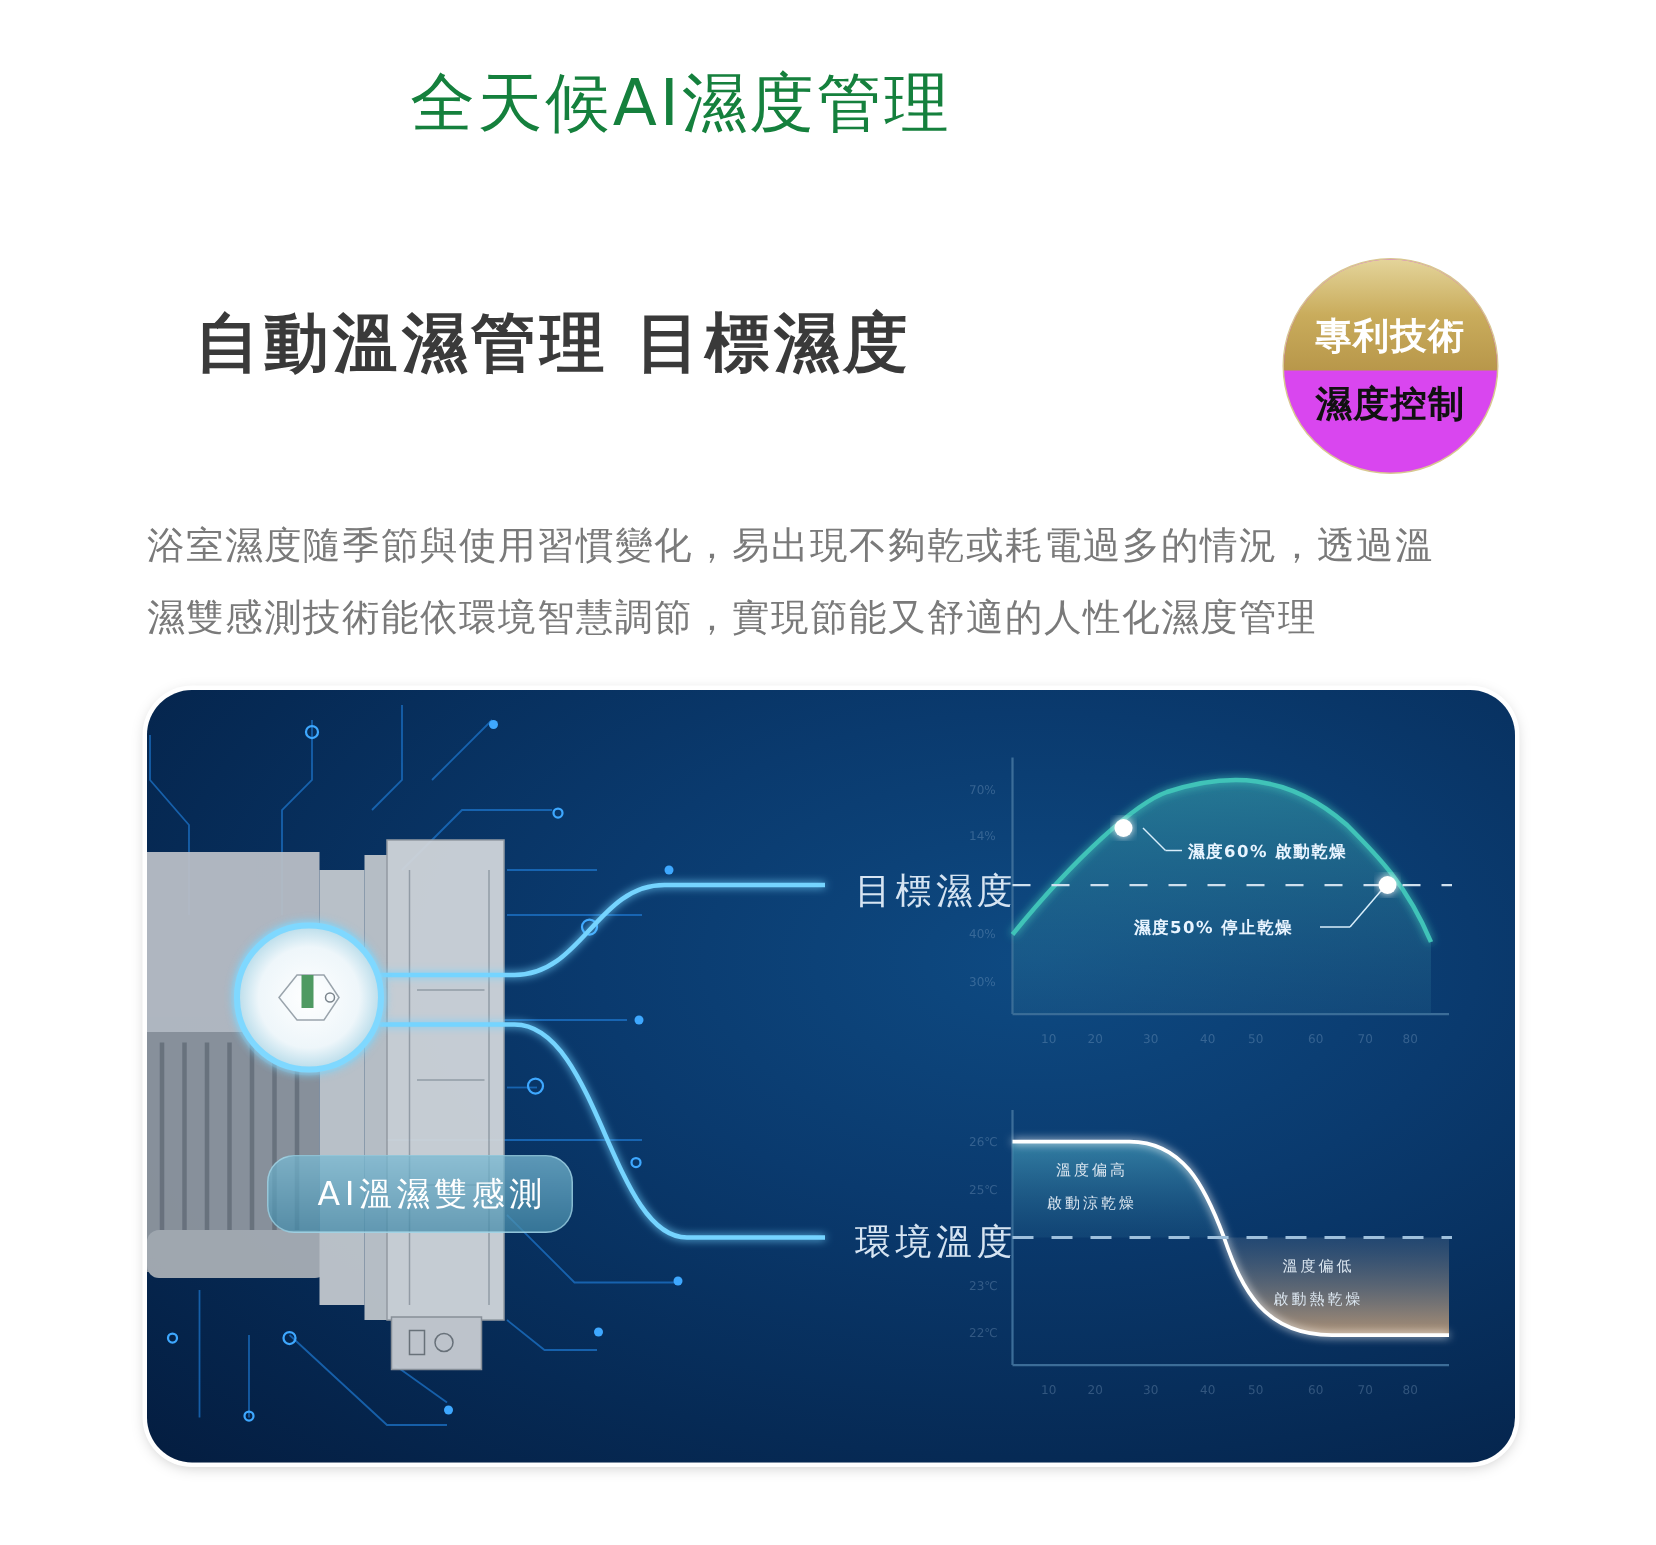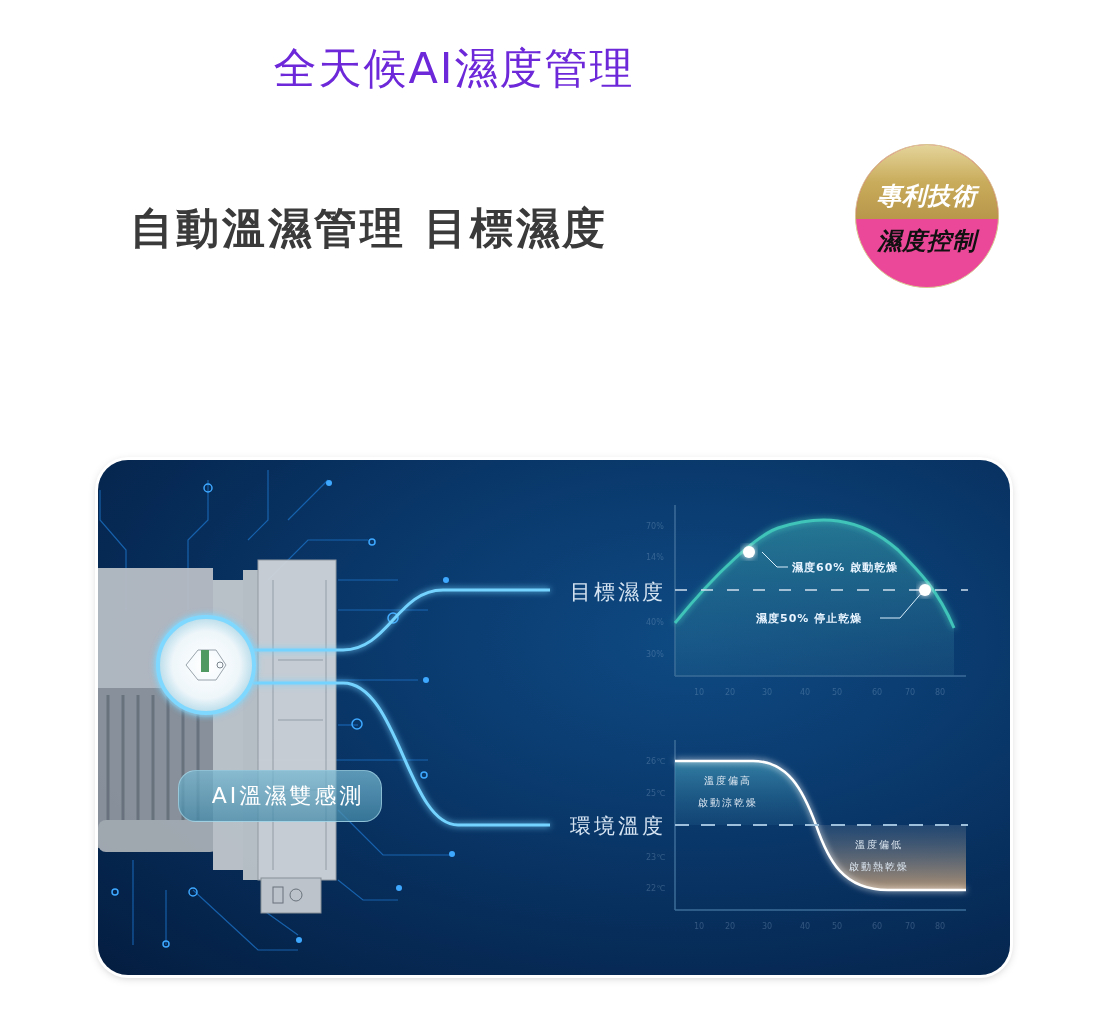--- a/index.html
+++ b/index.html
@@ -1,33 +1,32 @@
 <!DOCTYPE html>
 <html><head>
 <meta charset="utf-8">
 <style>
   * { box-sizing: border-box; margin: 0; padding: 0; }
   html, body { width: 1104px; height: 1030px; background: #ffffff; overflow: hidden; }
   body { position: relative; font-family: "DejaVu Sans", "Liberation Sans", sans-serif; }
 
   .page-title {
     position: absolute; left: 0; width: 908px; top: 40px;
-    text-align: center; font-size: 43px; color: #6d28d9; letter-spacing: 2px;
+    text-align: center; font-size: 43px; color: #15803d; letter-spacing: 2px;
     font-weight: 400;
   }
   .headline {
     position: absolute; left: 130px; top: 200px;
     font-size: 43px; font-weight: 700; color: #3a3a3a; letter-spacing: 3px;
   }
   .badge {
-    position: absolute; left: 855px; top: 144px; width: 144px; height: 144px;
+    position: absolute; left: 855px; top: 172px; width: 144px; height: 144px;
     border-radius: 50%; overflow: hidden;
     border: 1px solid #d8c790;
-    background: #ec4899;
-    font-style: italic;
+    background: #d946ef;
   }
   .badge-top {
     position: absolute; left: 0; top: 0; width: 100%; height: 74px;
     background: linear-gradient(180deg, #e4d49a 0%, #c9ac5c 50%, #b8974a 100%);
   }
   .badge-top-text {
     position: absolute; left: 0; width: 100%; top: 35px; text-align: center;
     color: #ffffff; font-size: 24px; font-weight: 700; letter-spacing: 1px;
   }
   .badge-bottom-text {
@@ -41,21 +40,21 @@
 
   .panel {
     position: absolute; left: 98px; top: 460px; width: 912px; height: 515px;
     border-radius: 30px; overflow: hidden;
     background: radial-gradient(ellipse at 65% 35%, #0e4a82 0%, #0a3a6e 35%, #062a55 70%, #041d40 100%);
     box-shadow: 0 0 0 3px #ffffff, 0 2px 10px rgba(0,0,0,0.25);
   }
   .panel svg { position: absolute; left: 0; top: 0; }
 
   .label-target, .label-env {
-    position: absolute; color: #d6e4f2; font-size: 21px; letter-spacing: 3px;
+    position: absolute; color: #d6e4f2; font-size: 24px; letter-spacing: 3px;
   }
   .label-target { left: 472px; top: 118px; }
   .label-env { left: 472px; top: 352px; }
 
   .sensor-pill {
     position: absolute; left: 80px; top: 310px; width: 204px; height: 52px;
     border-radius: 18px;
     background: linear-gradient(180deg, rgba(120,185,210,0.75), rgba(70,140,170,0.75));
     border: 1px solid rgba(180,225,240,0.6);
     color: #ffffff; font-size: 22px; letter-spacing: 3px;
@@ -72,20 +71,22 @@
 <div class="page-title">全天候AI濕度管理</div>
 <div class="headline">自動溫濕管理 目標濕度</div>
 
 <div class="badge">
   <div class="badge-top"></div>
   <div class="badge-top-text">專利技術</div>
   <div class="badge-bottom-text">濕度控制</div>
 </div>
 
 <div class="desc">
+  <div>浴室濕度隨季節與使用習慣變化，易出現不夠乾或耗電過多的情況，透過溫</div>
+  <div>濕雙感測技術能依環境智慧調節，實現節能又舒適的人性化濕度管理</div>
 </div>
 
 <div class="panel">
   <svg width="912" height="515" viewBox="0 0 912 515">
     <defs>
       <filter id="glow" x="-20%" y="-20%" width="140%" height="140%">
         <feGaussianBlur stdDeviation="3" result="b"></feGaussianBlur>
         <feMerge>
             <feMergeNode in="b"></feMergeNode>
             <feMergeNode in="SourceGraphic"></feMergeNode>

